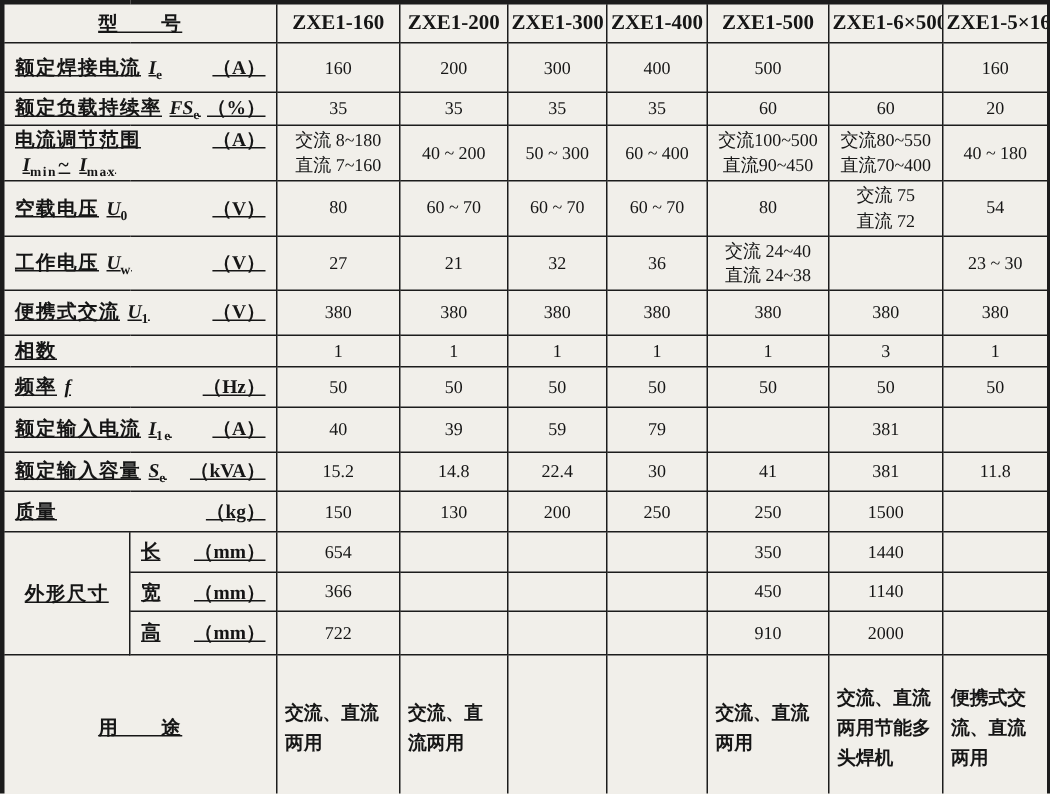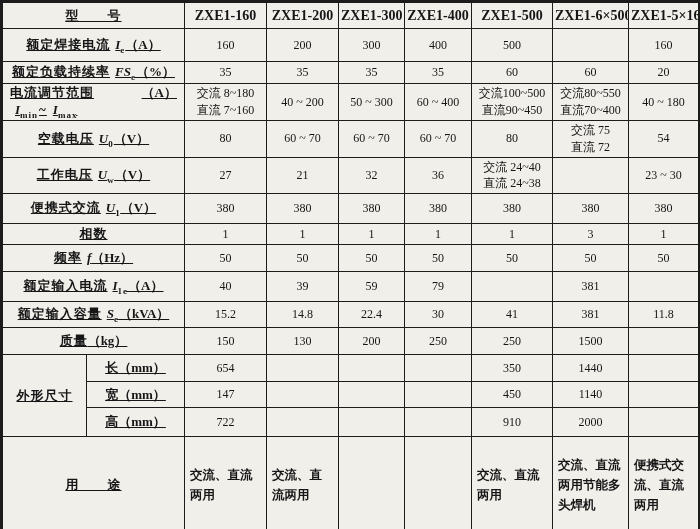--- a/index.html
+++ b/index.html
@@ -24,21 +24,21 @@
     text-align:center;
     font-size:12px;
     white-space:pre-line;
     word-break:keep-all;
     line-height:1.4;
     padding:1px 2px;
   }
   .hdr{font-size:14px;white-space:nowrap;font-weight:bold;}
   .lab{font-size:13px;font-weight:bold;text-decoration:underline;}
   .labflex{
-    display:flex;justify-content:center;align-items:baseline;
+    display:flex;justify-content:space-between;align-items:baseline;
     padding:0 7px;
   }
   .nm{letter-spacing:1px;}
   .sym{
     font-style:italic;font-weight:bold;
     margin-left:5px;letter-spacing:0;
   }
   sub{font-size:9px;font-weight:bold;}
   .sep{font-style:normal;margin:0 1px;}
   .unit{letter-spacing:0;white-space:nowrap;}
@@ -267,21 +267,21 @@
           <td class="val">1440</td>
           <td class="val"></td>
         </tr>
         <tr style="height: 26px;">
           <td class="lab">
             <div class="labflex">
               <span>宽</span>
               <span class="unit">（mm）</span>
             </div>
           </td>
-          <td class="val">147</td>
+          <td class="val">366</td>
           <td class="val"></td>
           <td class="val"></td>
           <td class="val"></td>
           <td class="val">450</td>
           <td class="val">1140</td>
           <td class="val"></td>
         </tr>
         <tr style="height: 29px;">
           <td class="lab">
             <div class="labflex">

